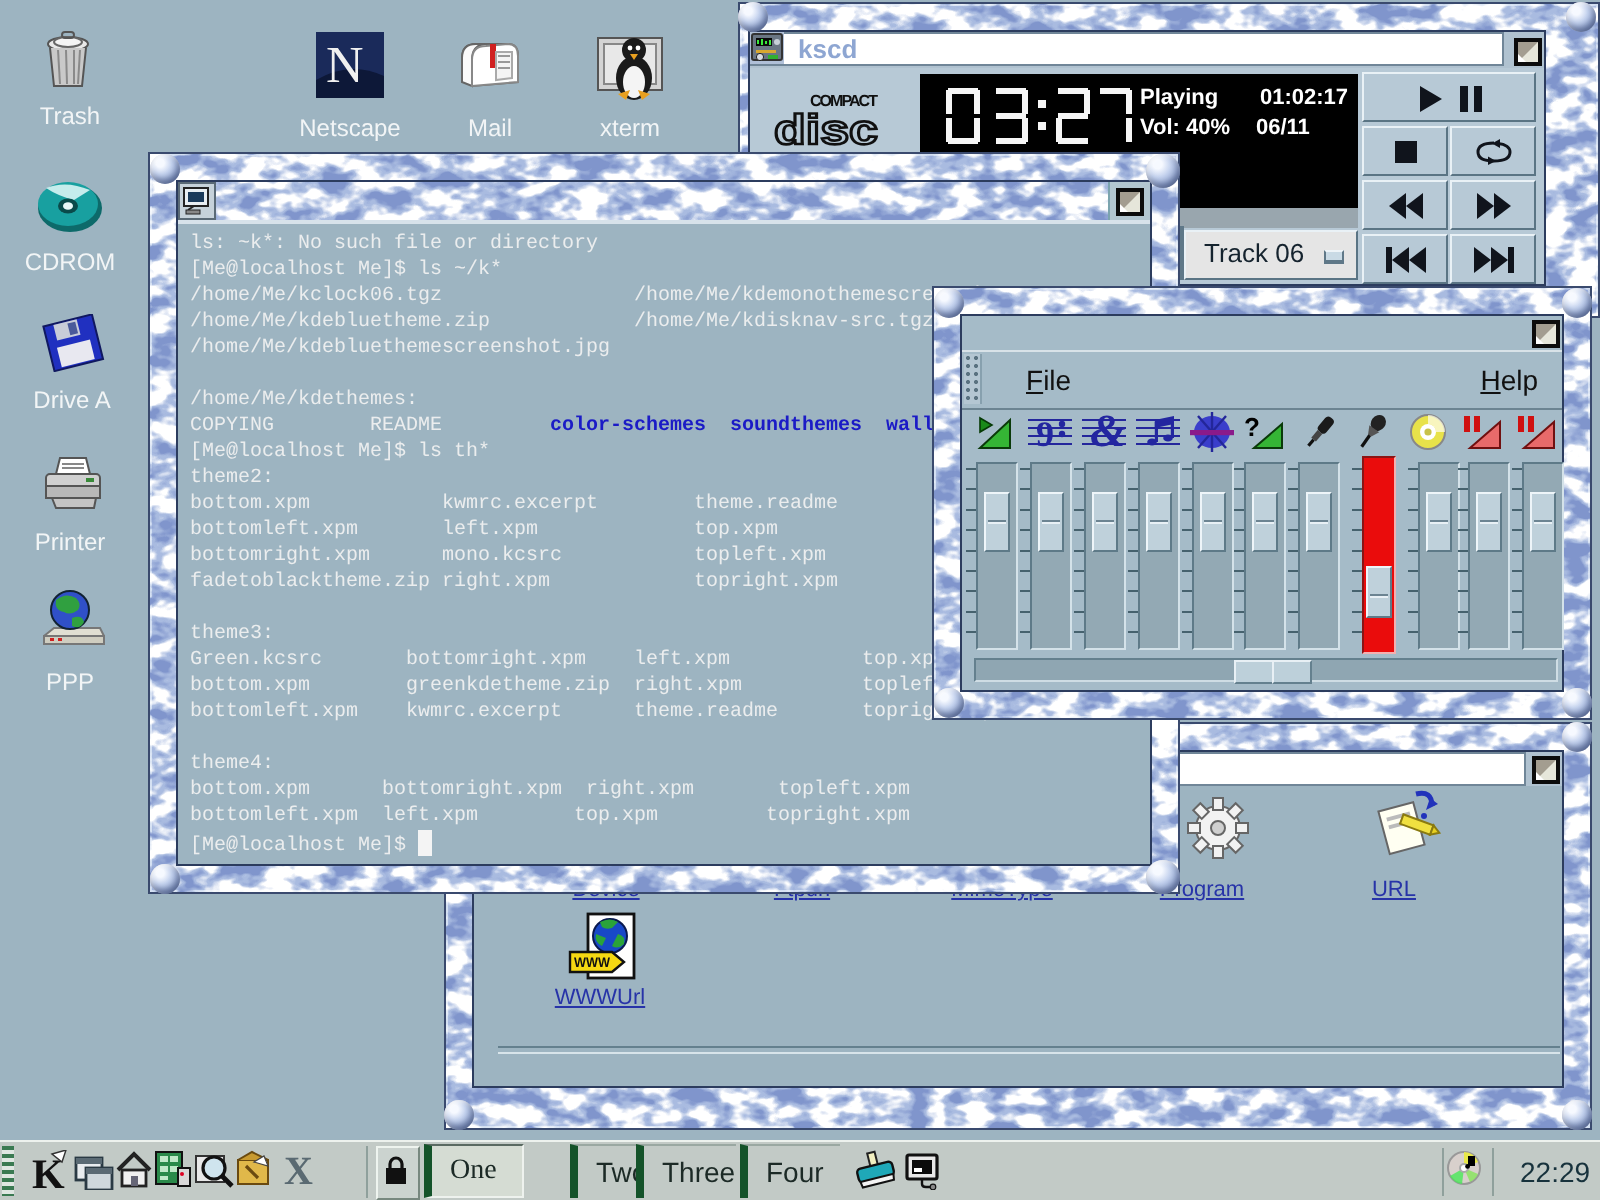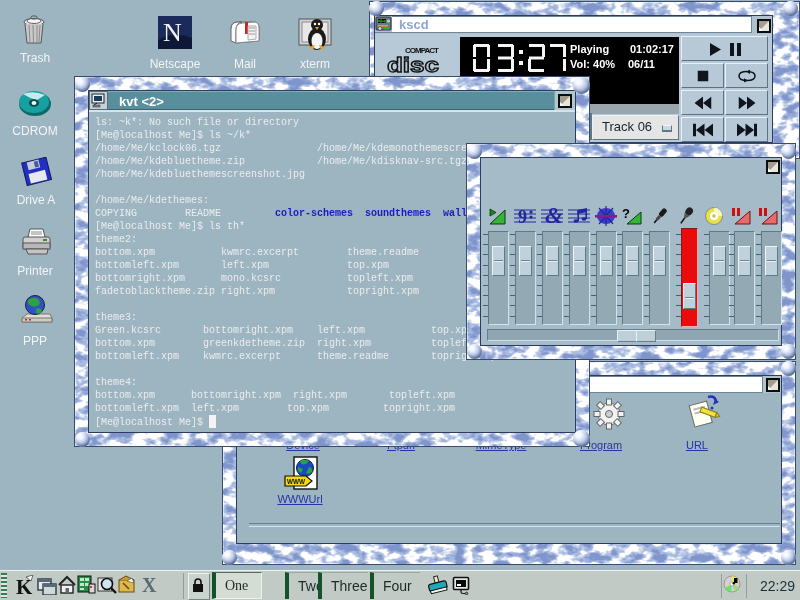--- a/index.html
+++ b/index.html
@@ -387,23 +387,20 @@
   <div class="knob" style="right:0;bottom:0;"></div>
 </div>
 
 <div class="win" id="kvt" style="left:74px;top:76px;width:516px;height:371px;">
   <div class="frame">
         <svg class="tex">
           <rect width="100%" height="100%" filter="url(#m1)"></rect>
         </svg>
       </div>
   <div class="content" style="left:15px;top:15px;width:486px;height:341px;box-shadow:0 0 0 1px #2c3c5e;">
-    <div class="tbar" style="height:19px;background:#598e9c;border-top:1px solid #7fb0ba;border-bottom:1px solid #3a626e;box-sizing:border-box;">
-      <span style="position:absolute;left:30px;top:2px;font-size:13px;font-weight:bold;color:#fff;">kvt &lt;2&gt;</span>
-    </div>
     <div id="kvtmenu" style="position:absolute;left:0;top:0;width:19px;height:19px;background:#c6d2da;border:1px solid #5a6a76;box-sizing:border-box;"><svg width="17" height="17" viewBox="0 0 17 17">
             <rect x="2" y="2" width="12" height="9" fill="#e8eef2" stroke="#222"></rect>
             <rect x="4" y="4" width="8" height="5" fill="#1a3a5a"></rect>
             <path d="M4 13 L7 11" stroke="#222" stroke-width="1"></path>
             <rect x="3" y="13" width="7" height="2" fill="#888" stroke="#222" stroke-width=".5"></rect>
           </svg></div>
     <div style="position:absolute;right:0;top:0;width:20px;height:19px;background:#b2c6d0;border-left:1px solid #7ba4ae;"></div>
     <div class="diag" style="right:3px;top:3px;"></div>
     <div id="term" style="position:absolute;left:0;top:19px;right:0;bottom:0;background:#9db4c1;border-top:2px solid #d7e2ea;">
 <pre style="margin:0;position:absolute;left:6px;top:4px;font-family:'Liberation Mono',monospace;font-size:10px;line-height:13px;color:#ebedee;">ls: ~k*: No such file or directory
@@ -439,20 +436,25 @@
 </div>
 
 <div class="win" id="kmix" style="left:466px;top:143px;width:330px;height:217px;">
   <div class="frame">
         <svg class="tex">
           <rect width="100%" height="100%" filter="url(#m1)"></rect>
         </svg>
       </div>
   <div class="content" style="left:15px;top:15px;width:300px;height:187px;background:#a5bbc8;box-shadow:0 0 0 1px #2c3c5e;">
     <div class="diag" style="right:1px;top:2px;"></div>
+    <div id="kmixmenu" style="position:absolute;left:0;top:17px;height:28px;right:0;background:#a5bbc8;border-top:1px solid #d8e2e8;border-bottom:1px solid #6c8492;">
+      <div style="position:absolute;left:1px;top:1px;width:8px;height:25px;background:repeating-radial-gradient(circle at 2px 2px,#5a7280 0 .8px,transparent 1.2px 100%) ,#b4c6d2;background-size:4px 4px;border-right:1px solid #87a0ae;"></div>
+      <span style="position:absolute;left:32px;top:6px;font-size:14px;color:#111;"><u>F</u>ile</span>
+      <span style="position:absolute;right:12px;top:6px;font-size:14px;color:#111;"><u>H</u>elp</span>
+    </div>
     <div id="kmixbody" style="position:absolute;left:0;top:46px;right:0;bottom:0;">
 
       <div class="mic" style="left:6px;"><svg width="20" height="20" viewBox="0 0 20 20">
               <path d="M3 18 L18 18 L18 4 Z" fill="#35b535" stroke="#0a3a0a" stroke-width="1"></path>
               <path d="M3 3 L9 6.5 L3 10 Z" fill="#1a8a1a" stroke="#063a06" stroke-width=".8"></path>
             </svg></div>
       <div class="mic" style="left:33px;"><svg width="22" height="20" viewBox="0 0 22 20">
               <g stroke="#24269c" stroke-width="1">
                 <line x1="0" y1="4" x2="22" y2="4"></line>
                 <line x1="0" y1="8" x2="22" y2="8"></line>

